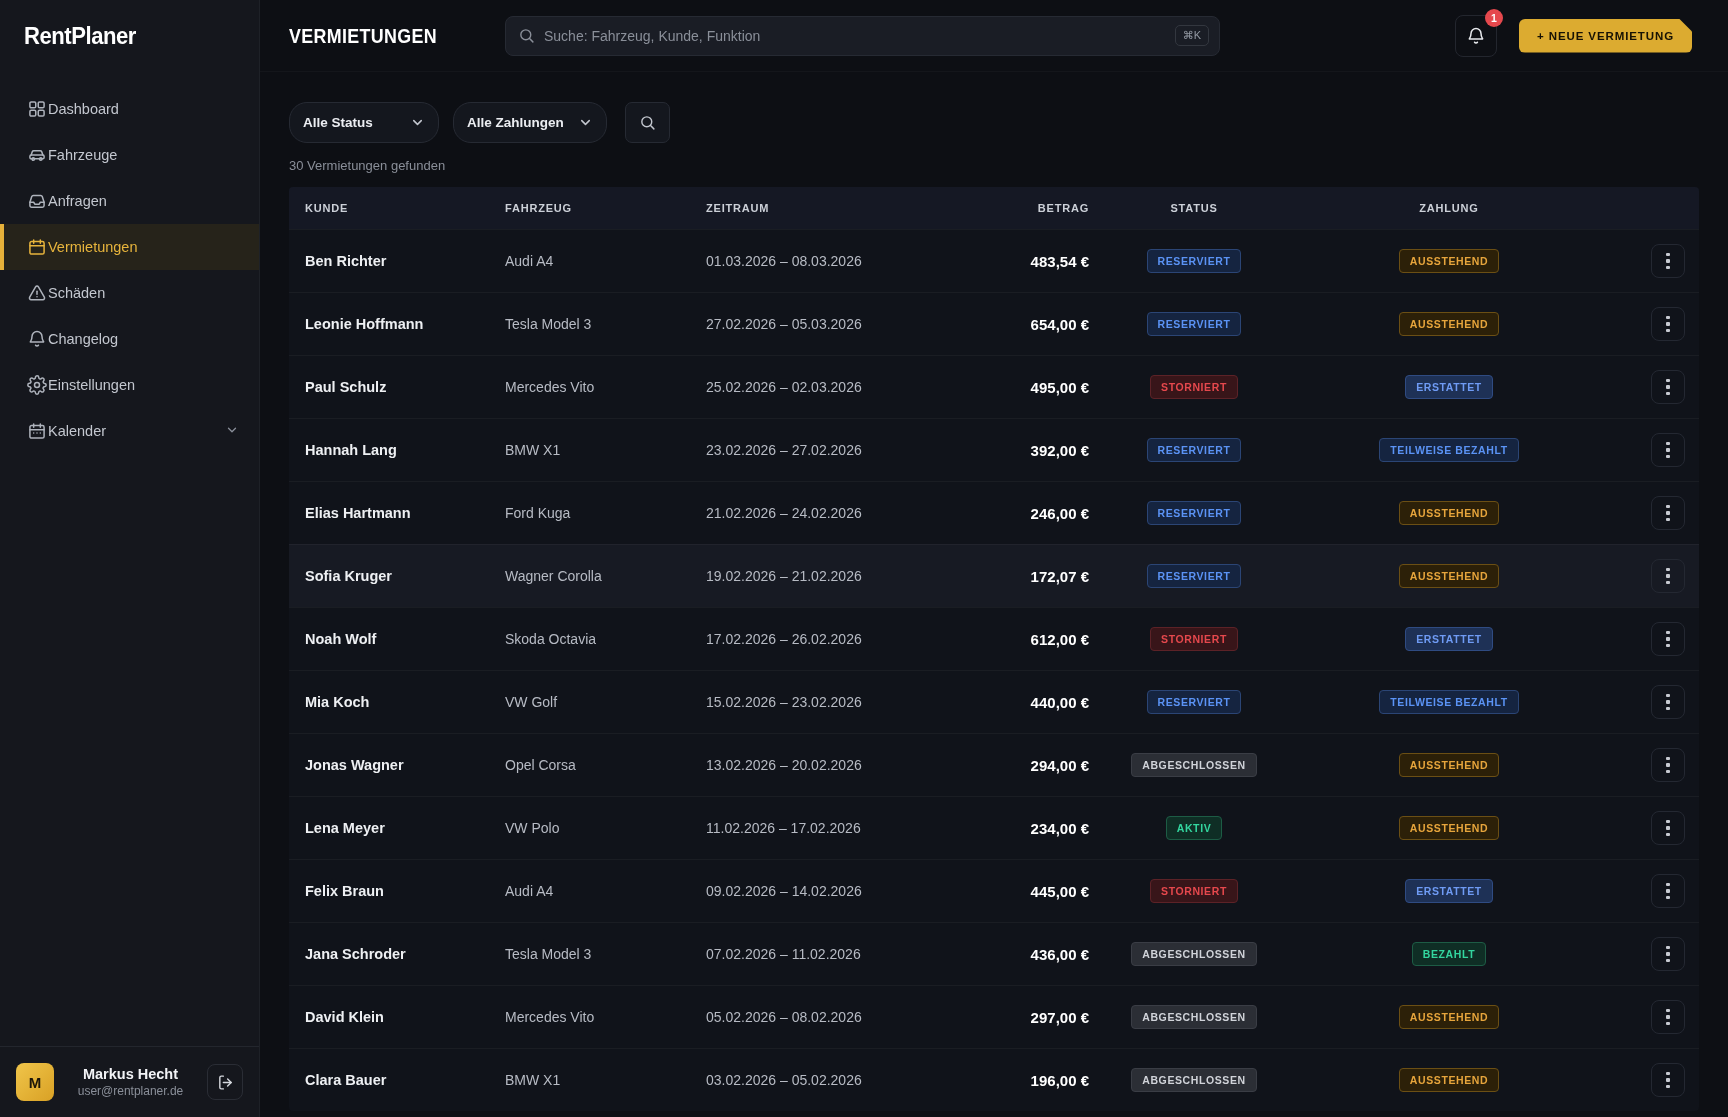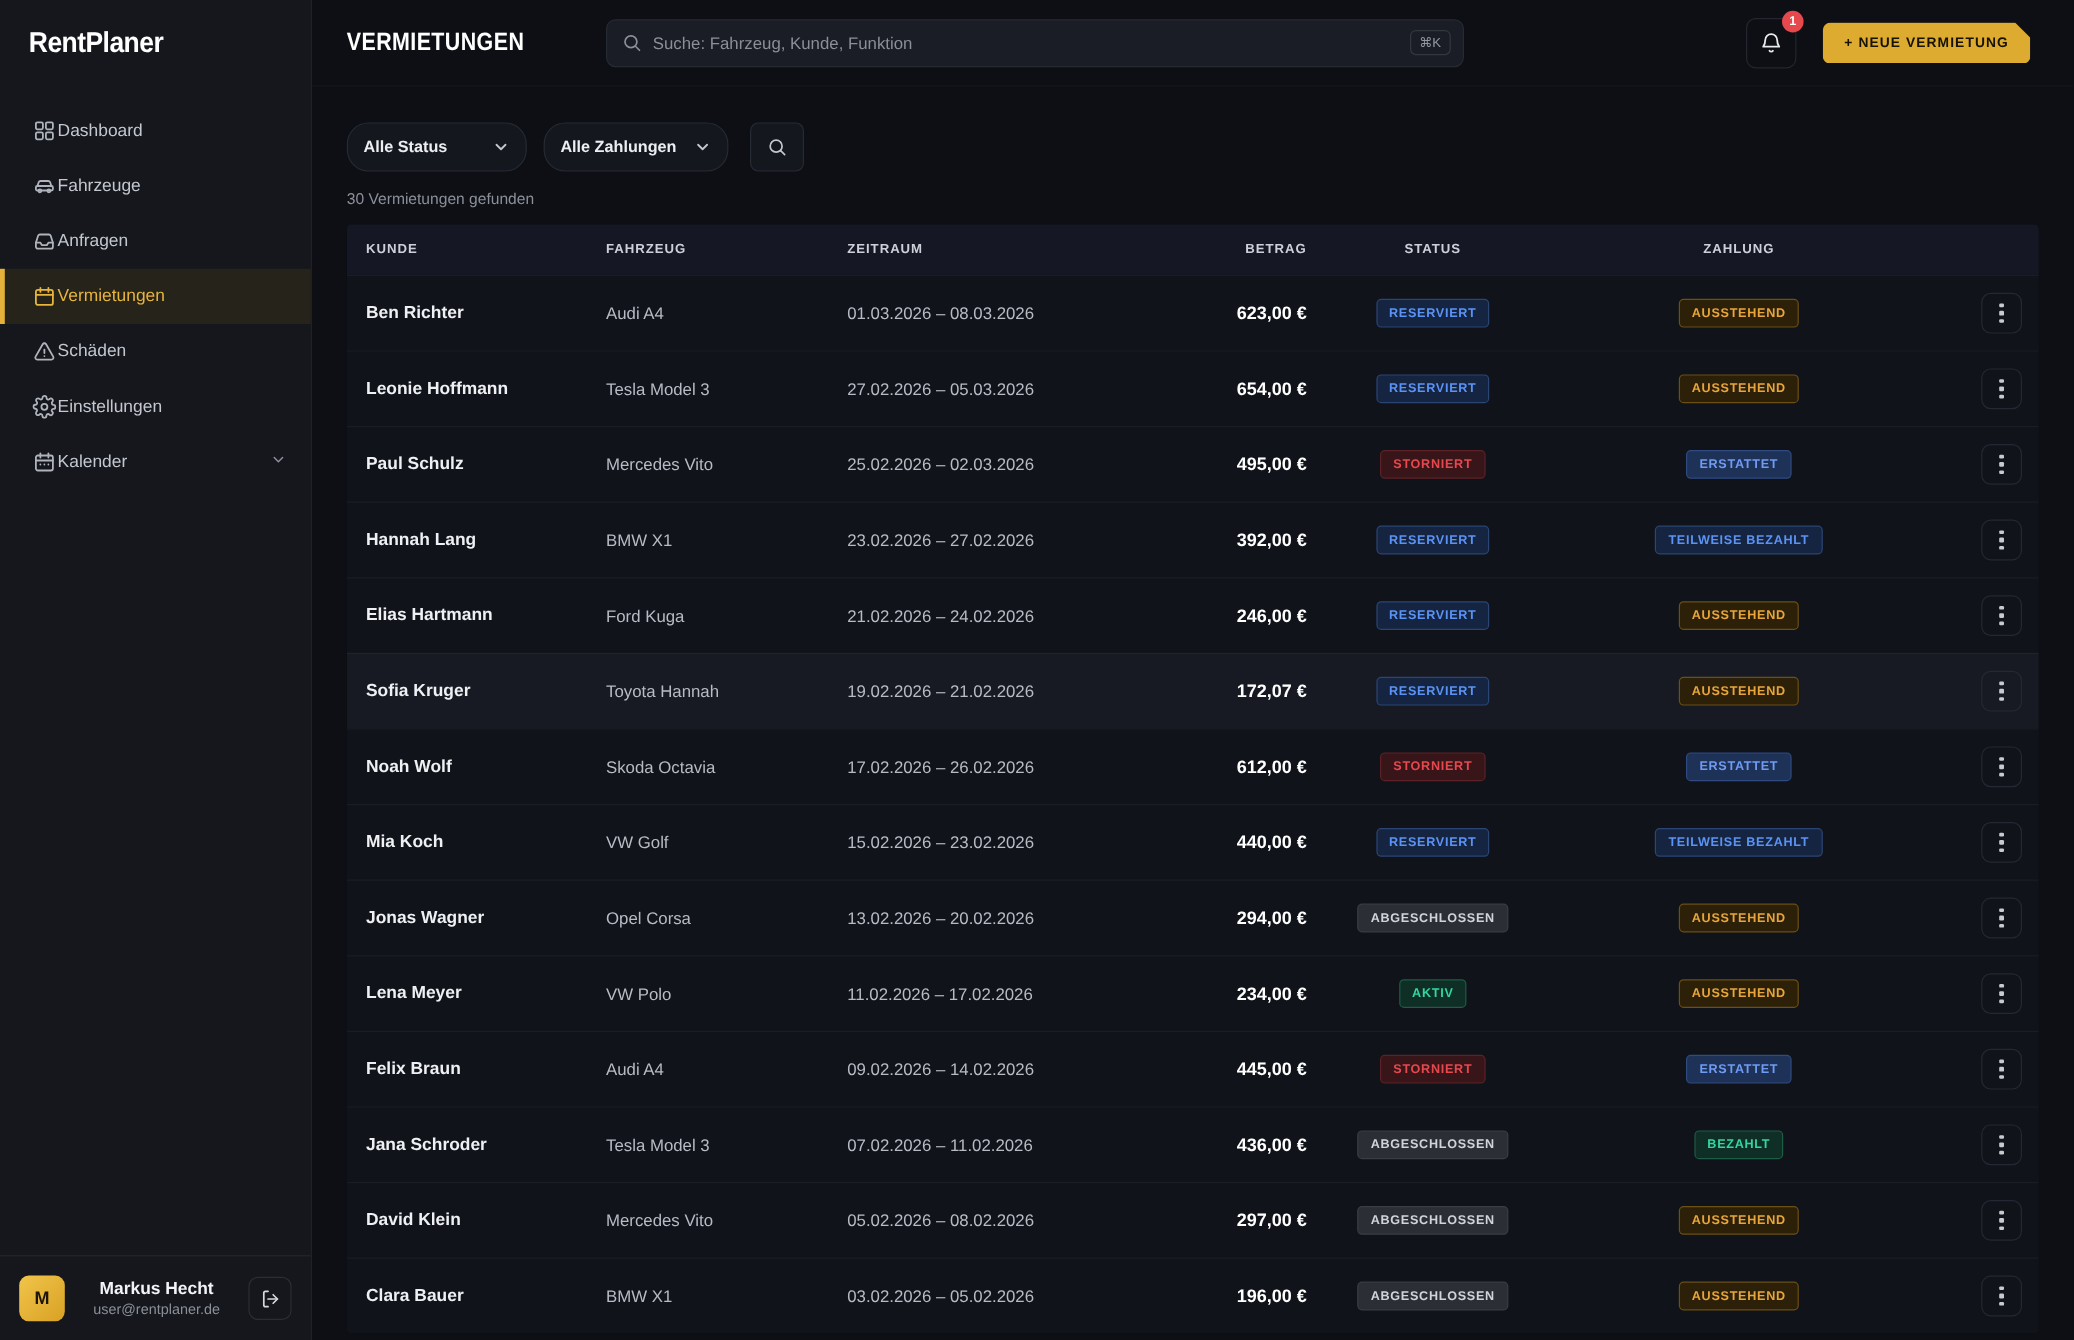--- a/index.html
+++ b/index.html
@@ -163,20 +163,27 @@
       <div class="nav-item">
         <svg viewBox="0 0 24 24" fill="none" stroke-width="1.8" stroke-linecap="round" stroke-linejoin="round">
             <path d="M10.3 4.6 3.2 17a2 2 0 0 0 1.7 3h14.2a2 2 0 0 0 1.7-3L13.7 4.6a2 2 0 0 0-3.4 0z"></path>
             <line x1="12" y1="10" x2="12" y2="13.5"></line>
             <line x1="12" y1="16.5" x2="12.01" y2="16.5"></line>
           </svg>
         <span>Schäden</span>
       </div>
       <div class="nav-item">
         <svg viewBox="0 0 24 24" fill="none" stroke-width="1.8" stroke-linecap="round" stroke-linejoin="round">
+            <path d="M6 9a6 6 0 0 1 12 0c0 4 1.5 5.5 2 6.5H4c.5-1 2-2.5 2-6.5z"></path>
+            <path d="M10.3 19.5a2 2 0 0 0 3.4 0"></path>
+          </svg>
+        <span>Changelog</span>
+      </div>
+      <div class="nav-item">
+        <svg viewBox="0 0 24 24" fill="none" stroke-width="1.8" stroke-linecap="round" stroke-linejoin="round">
             <circle cx="12" cy="12" r="3"></circle>
             <path d="M19.4 15a1.7 1.7 0 0 0 .34 1.87l.06.06a2 2 0 1 1-2.83 2.83l-.06-.06a1.7 1.7 0 0 0-1.87-.34 1.7 1.7 0 0 0-1.03 1.56V21a2 2 0 1 1-4 0v-.09a1.7 1.7 0 0 0-1.11-1.56 1.7 1.7 0 0 0-1.87.34l-.06.06a2 2 0 1 1-2.83-2.83l.06-.06A1.7 1.7 0 0 0 4.58 15a1.7 1.7 0 0 0-1.56-1.03H3a2 2 0 1 1 0-4h.09A1.7 1.7 0 0 0 4.65 8.86a1.7 1.7 0 0 0-.34-1.87l-.06-.06a2 2 0 1 1 2.83-2.83l.06.06a1.7 1.7 0 0 0 1.87.34h.08A1.7 1.7 0 0 0 10.12 3V3a2 2 0 1 1 4 0v.09a1.7 1.7 0 0 0 1.03 1.56 1.7 1.7 0 0 0 1.87-.34l.06-.06a2 2 0 1 1 2.83 2.83l-.06.06a1.7 1.7 0 0 0-.34 1.87v.08a1.7 1.7 0 0 0 1.56 1.03H21a2 2 0 1 1 0 4h-.09a1.7 1.7 0 0 0-1.51 1.03z"></path>
           </svg>
         <span>Einstellungen</span>
       </div>
       <div class="nav-item">
         <svg viewBox="0 0 24 24" fill="none" stroke-width="1.8" stroke-linecap="round" stroke-linejoin="round">
             <rect x="3.5" y="5.5" width="17" height="15" rx="2"></rect>
             <line x1="8" y1="3.5" x2="8" y2="7.5"></line>
             <line x1="16" y1="3.5" x2="16" y2="7.5"></line>
@@ -265,21 +272,21 @@
           <div class="th col-betrag">BETRAG</div>
           <div class="th col-status">STATUS</div>
           <div class="th col-zahlung">ZAHLUNG</div>
           <div class="th col-actions"></div>
         </div>
         <div>
             <div class="trow">
     <div class="td col-kunde cell-pad">Ben Richter</div>
     <div class="td col-fahrzeug">Audi A4</div>
     <div class="td col-zeitraum">01.03.2026 – 08.03.2026</div>
-    <div class="td col-betrag">623,00 €</div>
+    <div class="td col-betrag">483,54 €</div>
     <div class="td col-status"><span class="badge badge-blue">RESERVIERT</span></div>
     <div class="td col-zahlung"><span class="badge badge-amber">AUSSTEHEND</span></div>
     <div class="td col-actions">
       <button class="kebab">
                   <i></i>
                   <i></i>
                   <i></i>
                 </button>
     </div>
   </div>
@@ -338,21 +345,21 @@
     <div class="td col-actions">
       <button class="kebab">
                   <i></i>
                   <i></i>
                   <i></i>
                 </button>
     </div>
   </div>
             <div class="trow highlight">
     <div class="td col-kunde cell-pad">Sofia Kruger</div>
-    <div class="td col-fahrzeug">Toyota Hannah</div>
+    <div class="td col-fahrzeug">Wagner Corolla</div>
     <div class="td col-zeitraum">19.02.2026 – 21.02.2026</div>
     <div class="td col-betrag">172,07 €</div>
     <div class="td col-status"><span class="badge badge-blue">RESERVIERT</span></div>
     <div class="td col-zahlung"><span class="badge badge-amber">AUSSTEHEND</span></div>
     <div class="td col-actions">
       <button class="kebab">
                   <i></i>
                   <i></i>
                   <i></i>
                 </button>

